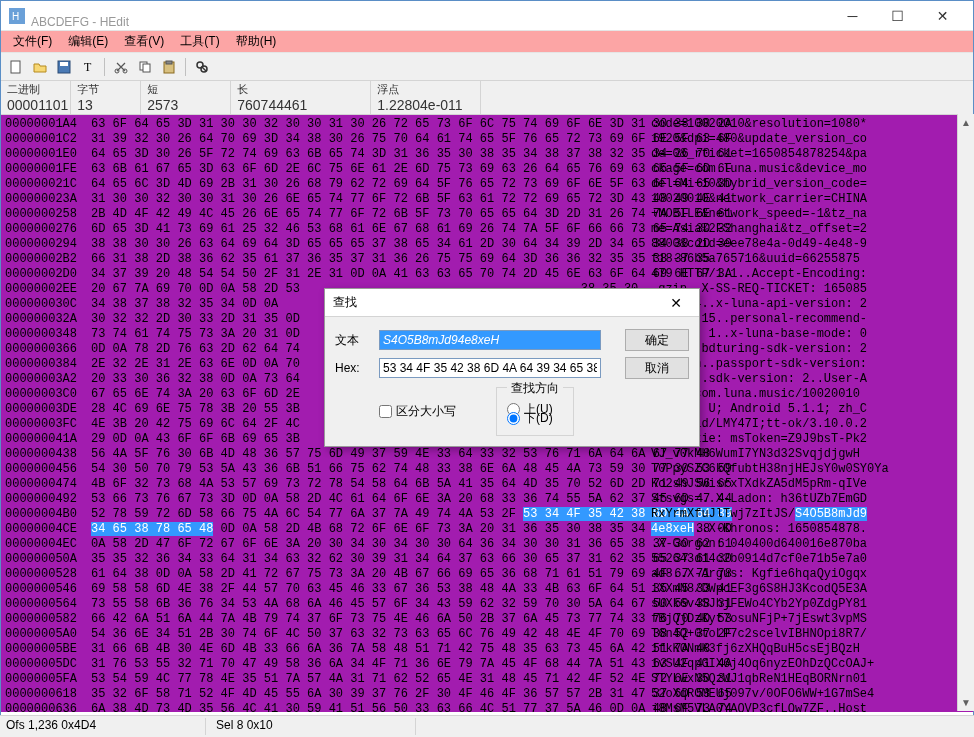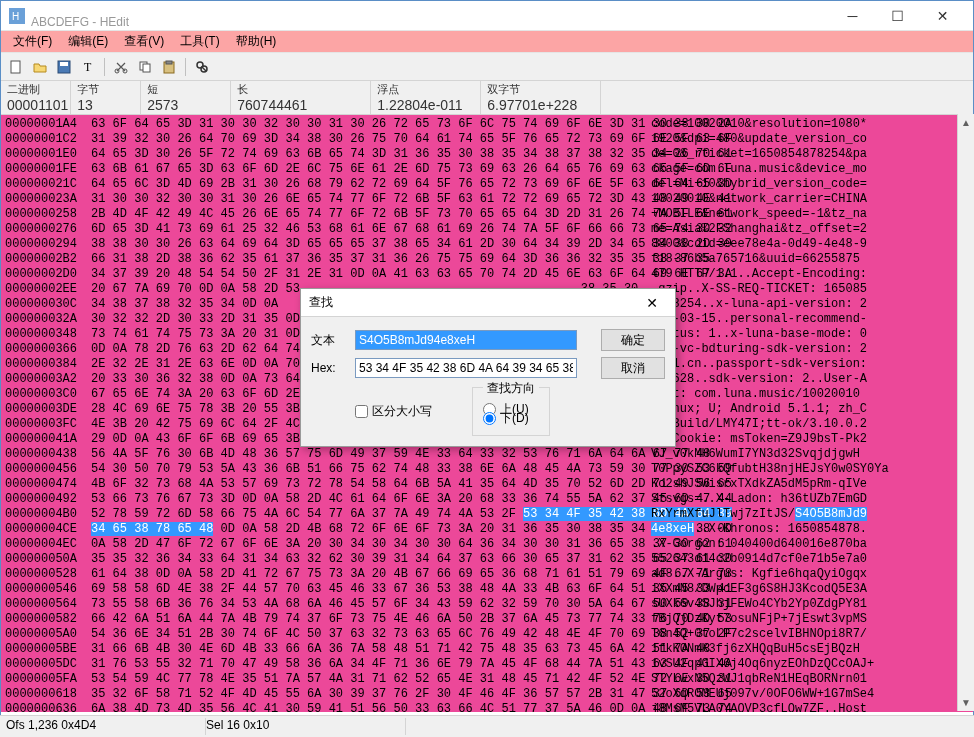--- a/index.html
+++ b/index.html
@@ -12,42 +12,42 @@
 .win-btn { width:45px; height:28px; display:flex; align-items:center; justify-content:center; color:#333; font-size:14px; }
 .menubar { height:22px; background:#fca5a5; display:flex; padding:0 4px; border-bottom:1px solid #e5e5e5; }
 .menu-item { padding:2px 8px; font-size:12px; color:#000; }
 .toolbar { height:28px; background:#f0f0f0; border-bottom:1px solid #d4d4d4; display:flex; align-items:center; padding:0 4px; gap:2px; }
 .tool-btn { width:22px; height:22px; display:flex; align-items:center; justify-content:center; }
 .tool-sep { width:1px; height:18px; background:#c0c0c0; margin:0 3px; }
 .info-bar { height:34px; background:#f0f0f0; border-bottom:1px solid #d4d4d4; display:flex; }
 .info-cell { padding:2px 2px 2px 6px; border-right:1px solid #d4d4d4; display:flex; flex-direction:column; justify-content:center; min-width:70px; }
 .info-cell .lbl { font-size:11px; color:#333; }
 .info-cell .val { font-size:14px; color:#333; }
-.content { position:relative; height:597px; background:#ec4899; overflow:hidden; font-family:Consolas,"Courier New",monospace; font-size:12px; line-height:15px; white-space:pre; color:#000; padding:2px 4px; }
+.content { position:relative; height:597px; background:#a21caf; overflow:hidden; font-family:Consolas,"Courier New",monospace; font-size:12px; line-height:15px; white-space:pre; color:#000; padding:2px 4px; }
 .hex-row { display:flex; height:15px; }
 .hex-offset { width:86px; color:#000; }
 .hex-bytes { width:560px; color:#000; letter-spacing:0; }
 .hex-ascii { flex:1; color:#000; }
 .hl { background:#3399ff; color:#fff; }
 .statusbar { position:absolute; bottom:0; left:0; right:0; height:22px; background:#f0f0f0; border-top:1px solid #d4d4d4; display:flex; padding:2px 6px; font-size:12px; }
-.status-cell { padding:0 20px 0 0; border-right:1px solid #d4d4d4; margin-right:0; min-width:200px;}
+.status-cell { padding:0 20px 0 0; border-right:1px solid #d4d4d4; margin-right:10px; min-width:200px;}
 .scrollbar-v { position:absolute; right:0; top:114px; width:17px; height:597px; background:#f0f0f0; border-left:1px solid #d4d4d4; }
 .scroll-arrow { height:17px; background:#f0f0f0; display:flex; align-items:center; justify-content:center; color:#606060; font-size:10px; }
 .scroll-thumb { background:#c2c2c2; margin:0 2px; height:40px; }
 
 
-.dialog { position:absolute; left:300px; top:288px; width:376px; background:#f0f0f0; border:1px solid #9a9a9a; box-shadow:3px 3px 8px rgba(0,0,0,0.3); z-index:100; }
+.dialog { position:absolute; left:324px; top:288px; width:376px; background:#f0f0f0; border:1px solid #9a9a9a; box-shadow:3px 3px 8px rgba(0,0,0,0.3); z-index:100; }
 .dlg-title { height:28px; background:#fff; display:flex; align-items:center; padding:0 8px; border-bottom:1px solid #d4d4d4; }
 .dlg-title-text { flex:1; font-size:12px; }
 .dlg-close { width:30px; height:22px; display:flex; align-items:center; justify-content:center; font-size:14px; }
 .dlg-body { padding:12px 10px 10px; }
 .dlg-row { display:flex; align-items:center; margin-bottom:6px; }
 .dlg-label { width:44px; font-size:12px; }
 .dlg-input { flex:1; height:20px; border:1px solid #7a9ac0; padding:0 3px; font-size:12px; font-family:Tahoma,sans-serif; }
-.dlg-input.sel { background:#3399ff; color:#fff; }
+.dlg-input.sel { background:#3399ff; color:#fff;font-style:italic; }
 .dlg-btn { width:64px; height:22px; margin-left:24px; background:#e1e1e1; border:1px solid #adadad; font-size:12px; display:flex; align-items:center; justify-content:center; }
 .dlg-lower { display:flex; margin-top:8px; }
 .dlg-check { display:flex; align-items:center; margin-left:44px; font-size:12px; }
 .dlg-check input { margin-right:4px; }
 .dlg-group { border:1px solid #d4d4d4; padding:4px 10px 8px; margin-left:40px; font-size:12px; }
 .dlg-group-title { position:relative; top:-12px; background:#f0f0f0; padding:0 4px; display:inline-block; }
 .dlg-radio { display:flex; align-items:center; margin-top:-8px; }
 .dlg-radio input { margin-right:4px; }
 
 
@@ -143,24 +143,20 @@
       <span class="lbl">短</span>
       <span class="val">2573</span>
     </div>
   <div class="info-cell" style="min-width:140px">
       <span class="lbl">长</span>
       <span class="val">760744461</span>
     </div>
   <div class="info-cell" style="min-width:110px">
       <span class="lbl">浮点</span>
       <span class="val">1.22804e-011</span>
-    </div>
-  <div class="info-cell" style="min-width:120px">
-      <span class="lbl">双字节</span>
-      <span class="val">6.97701e+228</span>
     </div>
 </div>
 
 <div class="content" id="hex-content"><div class="hex-row"><span class="hex-offset">00000001A4</span><span class="hex-bytes">63 6F 64 65 3D 31 30 30 32 30 30 31 30 26 72 65 73 6F 6C 75 74 69 6F 6E 3D 31 30 38 30 2A</span><span class="hex-ascii">code=10020010&amp;resolution=1080*</span></div><div class="hex-row"><span class="hex-offset">00000001C2</span><span class="hex-bytes">31 39 32 30 26 64 70 69 3D 34 38 30 26 75 70 64 61 74 65 5F 76 65 72 73 69 6F 6E 5F 63 6F</span><span class="hex-ascii">1920&amp;dpi=480&amp;update_version_co</span></div><div class="hex-row"><span class="hex-offset">00000001E0</span><span class="hex-bytes">64 65 3D 30 26 5F 72 74 69 63 6B 65 74 3D 31 36 35 30 38 35 34 38 37 38 32 35 34 26 70 61</span><span class="hex-ascii">de=0&amp;_rticket=1650854878254&amp;pa</span></div><div class="hex-row"><span class="hex-offset">00000001FE</span><span class="hex-bytes">63 6B 61 67 65 3D 63 6F 6D 2E 6C 75 6E 61 2E 6D 75 73 69 63 26 64 65 76 69 63 65 5F 6D 6F</span><span class="hex-ascii">ckage=com.luna.music&amp;device_mo</span></div><div class="hex-row"><span class="hex-offset">000000021C</span><span class="hex-bytes">64 65 6C 3D 4D 69 2B 31 30 26 68 79 62 72 69 64 5F 76 65 72 73 69 6F 6E 5F 63 6F 64 65 3D</span><span class="hex-ascii">del=Mi+10&amp;hybrid_version_code=</span></div><div class="hex-row"><span class="hex-offset">000000023A</span><span class="hex-bytes">31 30 30 32 30 30 31 30 26 6E 65 74 77 6F 72 6B 5F 63 61 72 72 69 65 72 3D 43 48 49 4E 41</span><span class="hex-ascii">10020010&amp;network_carrier=CHINA</span></div><div class="hex-row"><span class="hex-offset">0000000258</span><span class="hex-bytes">2B 4D 4F 42 49 4C 45 26 6E 65 74 77 6F 72 6B 5F 73 70 65 65 64 3D 2D 31 26 74 7A 5F 6E 61</span><span class="hex-ascii">+MOBILE&amp;network_speed=-1&amp;tz_na</span></div><div class="hex-row"><span class="hex-offset">0000000276</span><span class="hex-bytes">6D 65 3D 41 73 69 61 25 32 46 53 68 61 6E 67 68 61 69 26 74 7A 5F 6F 66 66 73 65 74 3D 32</span><span class="hex-ascii">me=Asia%2FShanghai&amp;tz_offset=2</span></div><div class="hex-row"><span class="hex-offset">0000000294</span><span class="hex-bytes">38 38 30 30 26 63 64 69 64 3D 65 65 65 37 38 65 34 61 2D 30 64 34 39 2D 34 65 34 38 2D 39</span><span class="hex-ascii">8800&amp;cdid=eee78e4a-0d49-4e48-9</span></div><div class="hex-row"><span class="hex-offset">00000002B2</span><span class="hex-bytes">66 31 38 2D 38 36 62 35 61 37 36 35 37 31 36 26 75 75 69 64 3D 36 36 32 35 35 38 37 35   </span><span class="hex-ascii">f18-86b5a765716&amp;uuid=66255875 </span></div><div class="hex-row"><span class="hex-offset">00000002D0</span><span class="hex-bytes">34 37 39 20 48 54 54 50 2F 31 2E 31 0D 0A 41 63 63 65 70 74 2D 45 6E 63 6F 64 69 6E 67 3A</span><span class="hex-ascii">479 HTTP/1.1..Accept-Encoding:</span></div><div class="hex-row"><span class="hex-offset">00000002EE</span><span class="hex-bytes">20 67 7A 69 70 0D 0A 58 2D 53                                       38 35 30            </span><span class="hex-ascii"> gzip..X-SS-REQ-TICKET: 165085 </span></div><div class="hex-row"><span class="hex-offset">000000030C</span><span class="hex-bytes">34 38 37 38 32 35 34 0D 0A                                          30 6E 3A 32         </span><span class="hex-ascii">4878254..x-luna-api-version: 2</span></div><div class="hex-row"><span class="hex-offset">000000032A</span><span class="hex-bytes">30 32 32 2D 30 33 2D 31 35 0D                                       64 2D               </span><span class="hex-ascii">022-03-15..personal-recommend-</span></div><div class="hex-row"><span class="hex-offset">0000000348</span><span class="hex-bytes">73 74 61 74 75 73 3A 20 31 0D                                       20 30               </span><span class="hex-ascii">status: 1..x-luna-base-mode: 0</span></div><div class="hex-row"><span class="hex-offset">0000000366</span><span class="hex-bytes">0D 0A 78 2D 76 63 2D 62 64 74                                       20 32               </span><span class="hex-ascii">..x-vc-bdturing-sdk-version: 2</span></div><div class="hex-row"><span class="hex-offset">0000000384</span><span class="hex-bytes">2E 32 2E 31 2E 63 6E 0D 0A 70                                       6E 3A               </span><span class="hex-ascii">.2.1.cn..passport-sdk-version:</span></div><div class="hex-row"><span class="hex-offset">00000003A2</span><span class="hex-bytes">20 33 30 36 32 38 0D 0A 73 64                                       2D 41               </span><span class="hex-ascii"> 30628..sdk-version: 2..User-A</span></div><div class="hex-row"><span class="hex-offset">00000003C0</span><span class="hex-bytes">67 65 6E 74 3A 20 63 6F 6D 2E                                       30 20               </span><span class="hex-ascii">gent: com.luna.music/10020010 </span></div><div class="hex-row"><span class="hex-offset">00000003DE</span><span class="hex-bytes">28 4C 69 6E 75 78 3B 20 55 3B                                       5F 43               </span><span class="hex-ascii">(Linux; U; Android 5.1.1; zh_C</span></div><div class="hex-row"><span class="hex-offset">00000003FC</span><span class="hex-bytes">4E 3B 20 42 75 69 6C 64 2F 4C                                       2E 32               </span><span class="hex-ascii">N; Build/LMY47I;tt-ok/3.10.0.2</span></div><div class="hex-row"><span class="hex-offset">000000041A</span><span class="hex-bytes">29 0D 0A 43 6F 6F 6B 69 65 3B                                       6B 32               </span><span class="hex-ascii">)..Cookie: msToken=Z9J9bsT-Pk2</span></div><div class="hex-row"><span class="hex-offset">0000000438</span><span class="hex-bytes">56 4A 5F 76 30 6B 4D 48 36 57 75 6D 49 37 59 4E 33 64 33 32 53 76 71 6A 64 6A 67 77 48   </span><span class="hex-ascii">VJ_v0kMH6WumI7YN3d32SvqjdjgwH </span></div><div class="hex-row"><span class="hex-offset">0000000456</span><span class="hex-bytes">54 30 50 70 79 53 5A 43 36 6B 51 66 75 62 74 48 33 38 6E 6A 48 45 4A 73 59 30 77 30 53 59</span><span class="hex-ascii">T0PpySZC6kQfubtH38njHEJsY0w0SY0Ya</span></div><div class="hex-row"><span class="hex-offset">0000000474</span><span class="hex-bytes">4B 6F 32 73 68 4A 53 57 69 73 72 78 54 58 64 6B 5A 41 35 64 4D 35 70 52 6D 2D 71 49 56 65</span><span class="hex-ascii">Ko2shJSWisrxTXdkZA5dM5pRm-qIVe</span></div><div class="hex-row"><span class="hex-offset">0000000492</span><span class="hex-bytes">53 66 73 76 67 73 3D 0D 0A 58 2D 4C 61 64 6F 6E 3A 20 68 33 36 74 55 5A 62 37 45 6D 47 44</span><span class="hex-ascii">Sfsvgs=..X-Ladon: h36tUZb7EmGD</span></div><div class="hex-row"><span class="hex-offset">00000004B0</span><span class="hex-bytes">52 78 59 72 6D 58 66 75 4A 6C 54 77 6A 37 7A 49 74 4A 53 2F <span class="hl">53 34 4F 35 42 38 6D 4A 64 39</span></span><span class="hex-ascii">RxYrmXfuJlTwj7zItJS/<span class="hl">S4O5B8mJd9</span></span></div><div class="hex-row"><span class="hex-offset">00000004CE</span><span class="hex-bytes"><span class="hl">34 65 38 78 65 48</span> 0D 0A 58 2D 4B 68 72 6F 6E 6F 73 3A 20 31 36 35 30 38 35 34 38 37 38 0D   </span><span class="hex-ascii"><span class="hl">4e8xeH</span>..X-Khronos: 1650854878. </span></div><div class="hex-row"><span class="hex-offset">00000004EC</span><span class="hex-bytes">0A 58 2D 47 6F 72 67 6F 6E 3A 20 30 34 30 34 30 30 64 36 34 30 30 31 36 65 38 37 30 62 61</span><span class="hex-ascii">.X-Gorgon: 040400d640016e870ba</span></div><div class="hex-row"><span class="hex-offset">000000050A</span><span class="hex-bytes">35 35 32 36 34 33 64 31 34 63 32 62 30 39 31 34 64 37 63 66 30 65 37 31 62 35 65 37 61 30</span><span class="hex-ascii">552643d14c2b0914d7cf0e71b5e7a0</span></div><div class="hex-row"><span class="hex-offset">0000000528</span><span class="hex-bytes">61 64 38 0D 0A 58 2D 41 72 67 75 73 3A 20 4B 67 66 69 65 36 68 71 61 51 79 69 4F 67 71 78</span><span class="hex-ascii">ad8..X-Argus: Kgfie6hqaQyiOgqx</span></div><div class="hex-row"><span class="hex-offset">0000000546</span><span class="hex-bytes">69 58 58 6D 4E 38 2F 44 57 70 63 45 46 33 67 36 53 38 48 4A 33 4B 63 6F 64 51 35 45 33 41</span><span class="hex-ascii">iXXmN8/DWpcEF3g6S8HJ3KcodQ5E3A</span></div><div class="hex-row"><span class="hex-offset">0000000564</span><span class="hex-bytes">73 55 58 6B 36 76 34 53 4A 68 6A 46 45 57 6F 34 43 59 62 32 59 70 30 5A 64 67 50 59 38 31</span><span class="hex-ascii">sUXk6v4SJhjFEWo4CYb2Yp0ZdgPY81</span></div><div class="hex-row"><span class="hex-offset">0000000582</span><span class="hex-bytes">66 42 6A 51 6A 44 7A 4B 79 74 37 6F 73 75 4E 46 6A 50 2B 37 6A 45 73 77 74 33 76 70 4D 53</span><span class="hex-ascii">fBjQjDzKyt7osuNFjP+7jEswt3vpMS</span></div><div class="hex-row"><span class="hex-offset">00000005A0</span><span class="hex-bytes">54 36 6E 34 51 2B 30 74 6F 4C 50 37 63 32 73 63 65 6C 76 49 42 48 4E 4F 70 69 38 52 37 2F</span><span class="hex-ascii">T6n4Q+0toLP7c2scelvIBHNOpi8R7/</span></div><div class="hex-row"><span class="hex-offset">00000005BE</span><span class="hex-bytes">31 66 6B 4B 30 4E 6D 4B 33 66 6A 36 7A 58 48 51 71 42 75 48 35 63 73 45 6A 42 51 7A 48   </span><span class="hex-ascii">1fkK0NmK3fj6zXHQqBuH5csEjBQzH </span></div><div class="hex-row"><span class="hex-offset">00000005DC</span><span class="hex-bytes">31 76 53 55 32 71 70 47 49 58 36 6A 34 4F 71 36 6E 79 7A 45 4F 68 44 7A 51 43 63 4F 41 4A</span><span class="hex-ascii">1vSU2qpGIX6j4Oq6nyzEOhDzQCcOAJ+</span></div><div class="hex-row"><span class="hex-offset">00000005FA</span><span class="hex-bytes">53 54 59 4C 77 78 4E 35 51 7A 57 4A 31 71 62 52 65 4E 31 48 45 71 42 4F 52 4E 72 6E 30 31</span><span class="hex-ascii">STYLwxN5QzWJ1qbReN1HEqBORNrn01</span></div><div class="hex-row"><span class="hex-offset">0000000618</span><span class="hex-bytes">35 32 6F 58 71 52 4F 4D 45 55 6A 30 39 37 76 2F 30 4F 46 4F 36 57 57 2B 31 47 37 6D 53 65</span><span class="hex-ascii">52oXqROMEUj097v/0OFO6WW+1G7mSe4</span></div><div class="hex-row"><span class="hex-offset">0000000636</span><span class="hex-bytes">6A 38 4D 73 4D 35 56 4C 41 30 59 41 51 56 50 33 63 66 4C 51 77 37 5A 46 0D 0A 48 6F 73 74</span><span class="hex-ascii">j8MsM5VLA0YAQVP3cfLQw7ZF..Host</span></div></div>
 
 <div class="scrollbar-v">
   <div class="scroll-arrow">▲</div>
   <div style="position:relative; height:563px;">
     <div class="scroll-thumb" style="position:absolute; top:10px;"></div>
   </div>
@@ -198,14 +194,14 @@
             <input type="radio" name="dir" checked="" style="">
             <span>下(D)</span>
           </div>
       </fieldset>
     </div>
   </div>
 </div>
 
 <div class="statusbar">
   <div class="status-cell">Ofs 1,236  0x4D4</div>
-  <div class="status-cell">Sel 16  0x10</div>
+  <div class="status-cell">Sel 8  0x10</div>
 </div>
 
 </body></html>

